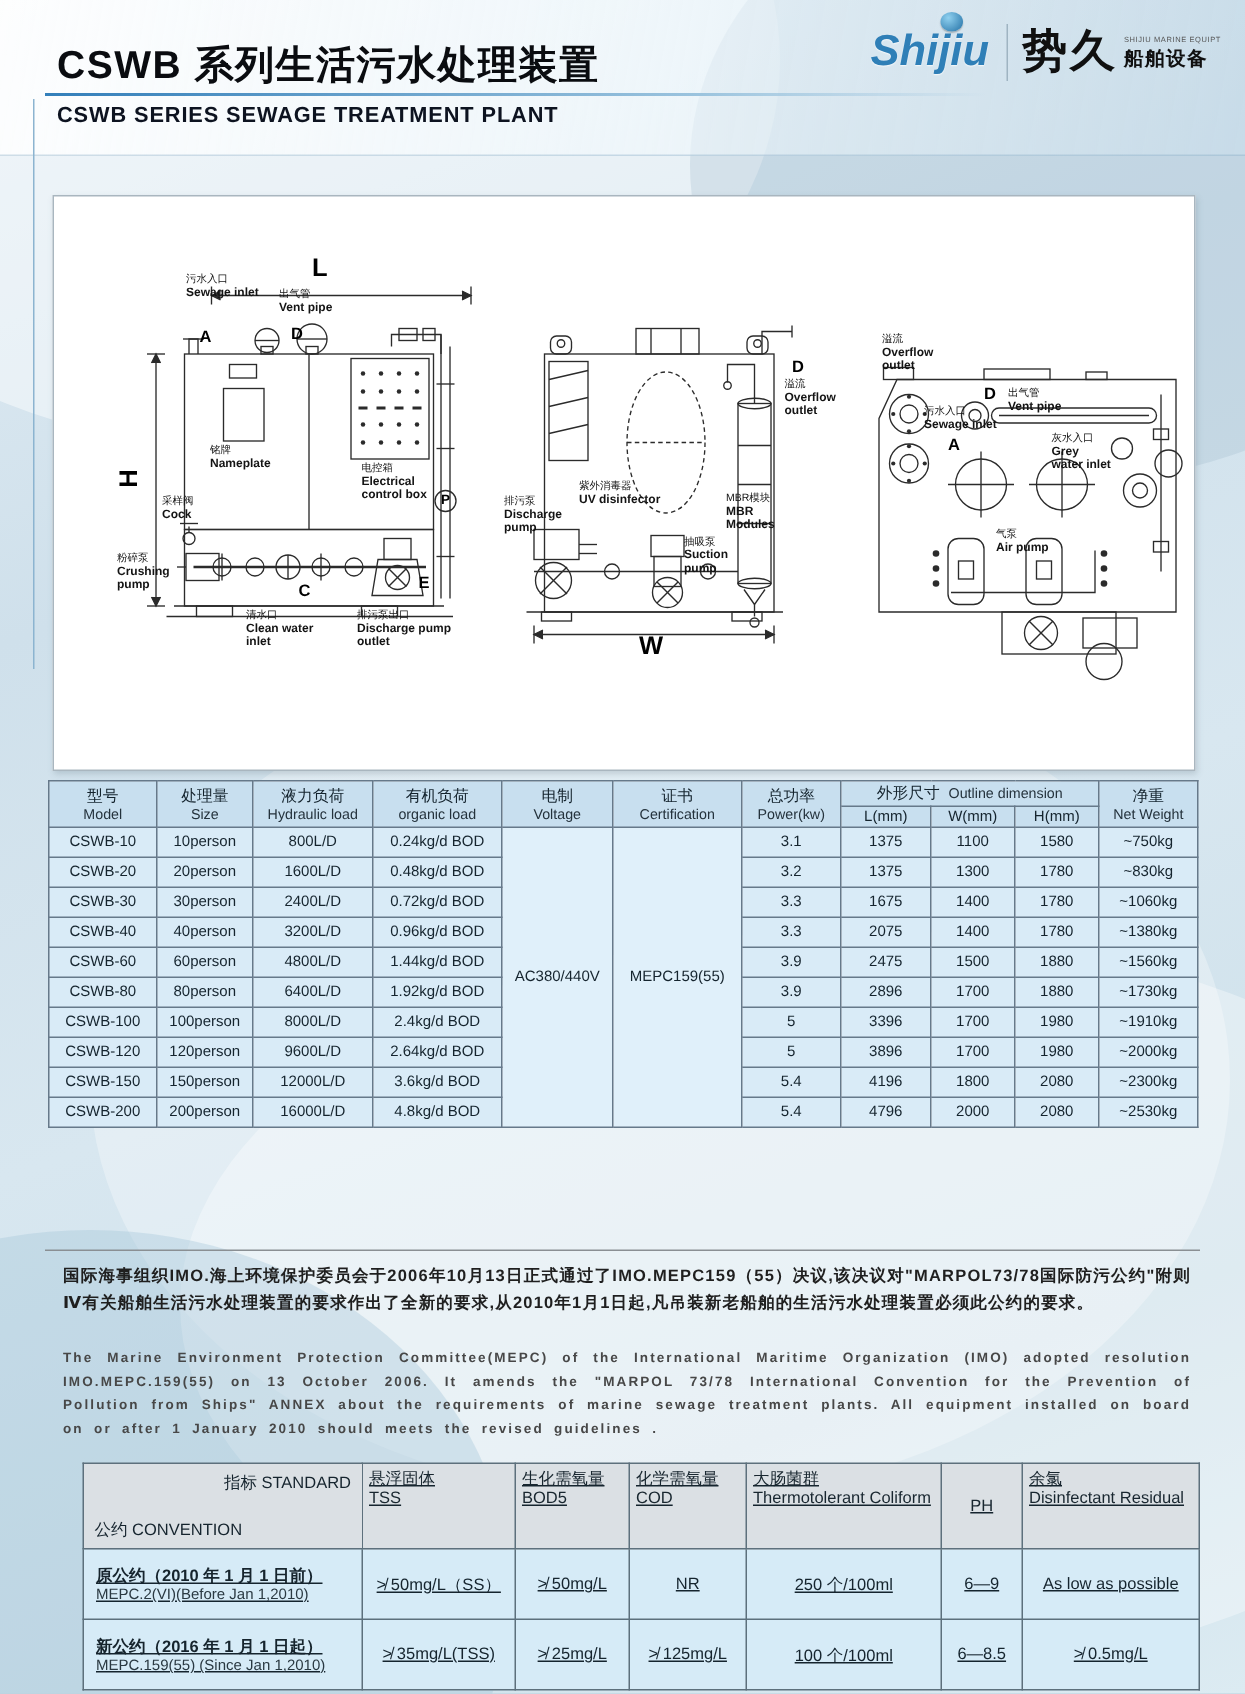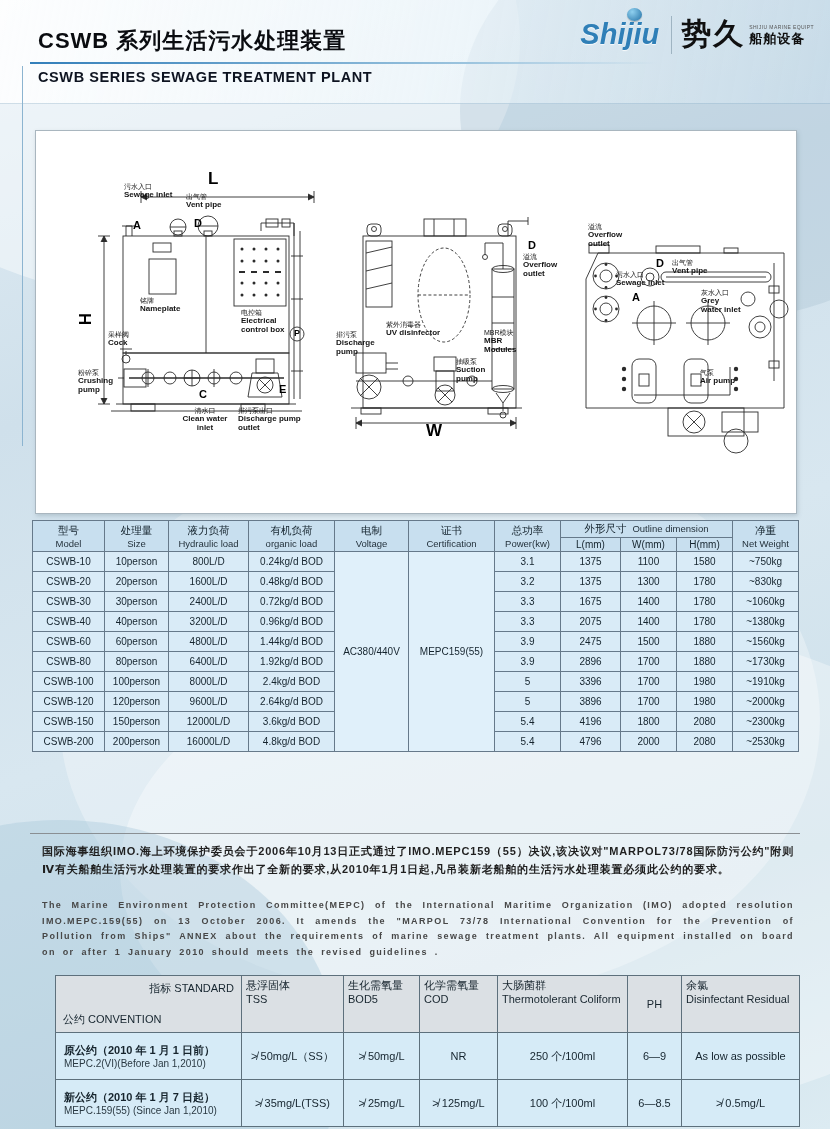--- a/index.html
+++ b/index.html
@@ -12,21 +12,21 @@
   .deco2{right:-150px;top:-100px;width:520px;height:420px;background:rgba(150,180,200,0.25);}
   .deco3{left:120px;top:620px;width:900px;height:500px;background:rgba(255,255,255,0.35);}
   .deco4{left:-220px;top:820px;width:560px;height:480px;background:rgba(160,195,215,0.35);}
   .deco5{left:60px;top:440px;width:760px;height:560px;background:rgba(255,255,255,0.30);}
   .vline{position:absolute;left:22px;top:66px;width:1px;height:380px;background:#8cb4d0;}
 
   
   .hdr-band{position:absolute;left:0;top:0;width:830px;height:103px;
             background:linear-gradient(100deg,rgba(255,255,255,0.85) 0%,rgba(240,248,252,0.6) 55%,rgba(205,225,238,0.5) 100%);
             border-bottom:1px solid rgba(120,160,190,0.35);}
-  .title-cn{position:absolute;left:38px;top:26px;font-size:22px;font-weight:bold;color:#0a0c10;letter-spacing:1px;white-space:nowrap;}
+  .title-cn{position:absolute;left:38px;top:26px;font-size:26px;font-weight:bold;color:#0a0c10;letter-spacing:1px;white-space:nowrap;}
   .title-line{position:absolute;left:30px;top:62px;width:628px;height:2px;
               background:linear-gradient(to right,#337fba,#9cc4de 70%,rgba(156,196,222,0));}
   .title-en{position:absolute;left:38px;top:69px;font-size:14.5px;font-weight:bold;color:#0d1320;letter-spacing:0.6px;white-space:nowrap;}
   .logo{position:absolute;right:16px;top:14px;display:flex;align-items:center;}
   .logo-shijiu{position:relative;font-size:29px;font-weight:bold;font-style:italic;color:#2f7fb7;letter-spacing:0px;
                text-shadow:0 1px 1px rgba(255,255,255,0.8);}
   .logo-globe{position:absolute;left:47px;top:-10px;width:15px;height:13px;border-radius:50%;
               background:radial-gradient(circle at 35% 30%,#8fd0ef,#2270a5);box-shadow:0 1px 1px rgba(0,0,0,0.25);}
   .logo-sep{width:1px;height:38px;background:#9fb4c2;margin:0 9px 0 12px;}
   .logo-cn{font-size:30px;font-weight:900;color:#101010;letter-spacing:2px;white-space:nowrap;}
@@ -60,21 +60,21 @@
   .mepc-title{position:absolute;left:40px;top:792px;font-size:13.5px;color:#3c3c3c;letter-spacing:3px;white-space:nowrap;}
   .mepc-title b{font-weight:bold;color:#333;}
   .mepc-hr{position:absolute;left:30px;top:833px;width:770px;height:1px;background:#8a8f93;}
   .para-cn{position:absolute;left:42px;top:842px;width:752px;font-size:11px;line-height:18px;
            letter-spacing:0.8px;color:#1f1f1f;font-weight:bold;text-align:justify;}
   .para-en{position:absolute;left:42px;top:898px;width:752px;font-size:9px;line-height:15.5px;
            letter-spacing:1.4px;word-spacing:3px;color:#474747;font-weight:bold;text-align:justify;}
 
   
   .std-wrap{position:absolute;left:55px;top:975px;}
-  .std{width:720px;table-layout:fixed;font-size:11px;color:#15242e;}
+  .std{width:720px;table-layout:fixed;font-size:11px;color:#15242e;text-decoration:underline;}
   .std th,.std td{border:1px solid #5d707c;padding:2px 4px;}
   .std thead th{background:#dbe0e4;font-weight:normal;text-align:left;vertical-align:top;}
   .std td{background:#d6ebf7;text-align:center;height:42px;}
   .std .rowlabel{text-align:left;padding-left:8px;}
   .std .hcn{display:block;font-size:11px;color:#18262f;}
   .std .hen{display:block;font-size:11px;color:#18262f;}
   .std .lab-cn{display:block;font-size:11px;font-weight:bold;color:#16242d;}
   .std .lab-en{display:block;font-size:10px;color:#2a3942;}
   .corner{position:relative;height:52px;background-image:linear-gradient(to bottom right,rgba(0,0,0,0) 49.5%,#5d707c 49.5%,#5d707c 50.5%,rgba(0,0,0,0) 50.5%);}
   .corner .top{position:absolute;right:7px;top:5px;font-size:11px;}
@@ -355,21 +355,21 @@
       <span class="en">Electrical control box</span>
     </div>
     <div class="dlab" style="left:72px;top:200px;width:40px;">
       <span class="cn">采样阀</span>
       <span class="en">Cock</span>
     </div>
     <div class="dlab" style="left:42px;top:238px;width:44px;">
       <span class="cn">粉碎泵</span>
       <span class="en">Crushing pump</span>
     </div>
-    <div class="dlab" style="left:140px;top:276px;width:58px;text-align:center;">
+    <div class="dlab" style="left:128px;top:276px;width:58px;">
       <span class="cn">清水口</span>
       <span class="en">Clean water inlet</span>
     </div>
     <div class="dlab" style="left:202px;top:276px;width:72px;">
       <span class="cn">排污泵出口</span>
       <span class="en">Discharge pump outlet</span>
     </div>
     <div class="dletter" style="left:243px;top:252px;">E</div>
     <div class="dletter" style="left:163px;top:257px;">C</div>
     <div class="dletter" style="left:258px;top:197px;font-size:9px;">P</div>
@@ -408,21 +408,21 @@
     </div>
     <div class="dletter" style="left:596px;top:160px;">A</div>
     <div class="dlab" style="left:636px;top:128px;width:56px;">
       <span class="cn">出气管</span>
       <span class="en">Vent pipe</span>
     </div>
     <div class="dlab" style="left:665px;top:158px;width:40px;">
       <span class="cn">灰水入口</span>
       <span class="en">Grey water inlet</span>
     </div>
-    <div class="dlab" style="left:664px;top:222px;width:36px;margin-top:16px;">
+    <div class="dlab" style="left:628px;top:222px;width:36px;">
       <span class="cn">气泵</span>
       <span class="en">Air pump</span>
     </div>
   </div>
 
   <div class="spec-wrap">
     <table class="spec">
       <colgroup>
         <col style="width:72px">
           <col style="width:64px">
@@ -651,21 +651,21 @@
             </td>
           <td>≯ 50mg/L（SS）</td>
           <td>≯ 50mg/L</td>
           <td>NR</td>
           <td>250 个/100ml</td>
           <td>6—9</td>
           <td>As low as possible</td>
         </tr>
         <tr>
           <td class="rowlabel">
-            <span class="lab-cn">新公约（2010 年 1 月 7 日起）</span>
+            <span class="lab-cn">新公约（2016 年 1 月 1 日起）</span>
             <span class="lab-en">MEPC.159(55) (Since Jan 1,2010)</span>
             </td>
           <td>≯ 35mg/L(TSS)</td>
           <td>≯ 25mg/L</td>
           <td>≯ 125mg/L</td>
           <td>100 个/100ml</td>
           <td>6—8.5</td>
           <td>≯ 0.5mg/L</td>
         </tr>
       </tbody>

